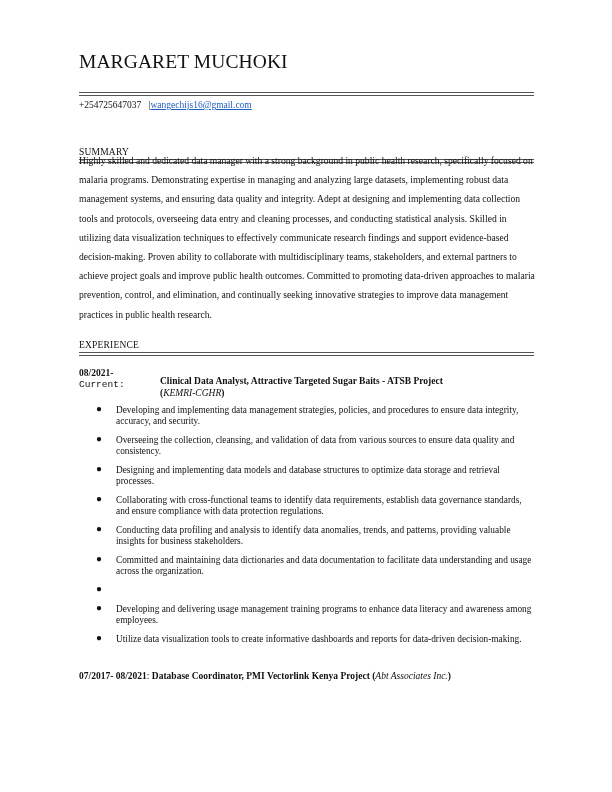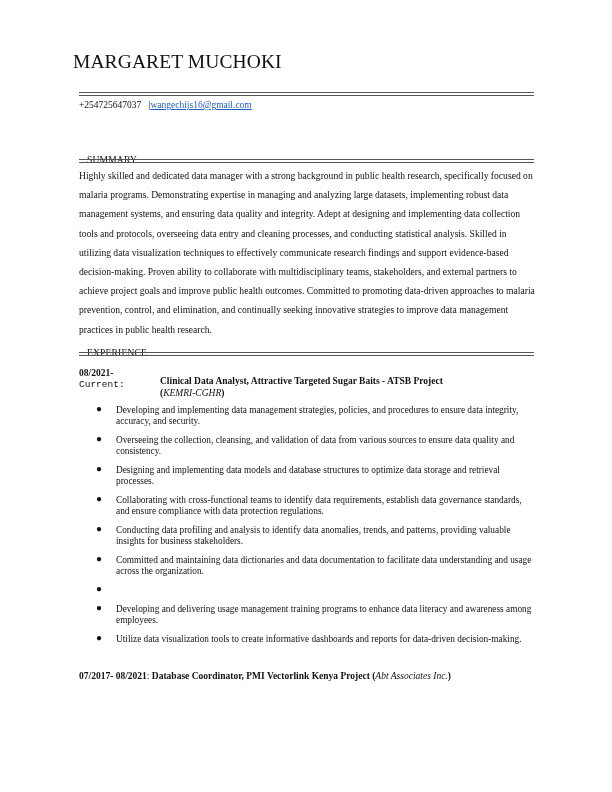--- a/index.html
+++ b/index.html
@@ -1,31 +1,31 @@
 <!DOCTYPE html>
 <html><head>
 <meta charset="utf-8">
 <style>
   html, body { margin: 0; padding: 0; background: #ffffff; }
   body { width: 612px; height: 792px; position: relative; overflow: hidden;
          font-family: "Liberation Serif", "DejaVu Serif", serif; color: #111; }
   .page { position: absolute; left: 0; top: 0; width: 612px; height: 792px; }
 
-  .name { position: absolute; left: 73px; top: 51px; font-size: 19.5px; letter-spacing: 0.1px;
+  .name { position: absolute; left: 79px; top: 51px; font-size: 19.5px; letter-spacing: 0.1px;
           font-weight: normal; margin: 0; color: #111; }
 
   .dbl-rule { position: absolute; left: 79px; width: 455px; height: 4px;
               border-top: 1.5px solid #555; border-bottom: 1px solid #555; box-sizing: border-box; }
 
   .contact { position: absolute; left: 79px; top: 100px; font-size: 9.5px; white-space: nowrap; }
   .contact a { color: #1f5fbf; text-decoration: underline; }
 
-  .section-title { position: absolute; left: 79px; font-size: 9.5px; margin: 8px; font-weight: normal; letter-spacing: 0.2px; }
+  .section-title { position: absolute; left: 79px; font-size: 9.5px; margin: 0; font-weight: normal; letter-spacing: 0.2px; }
 
-  .summary { position: absolute; left: 79px; top: 166px; width: 458px; font-size: 9.6px;
+  .summary { position: absolute; left: 79px; top: 151px; width: 458px; font-size: 9.6px;
              line-height: 19.2px; margin: 0; text-align: left; }
 
   .job { position: absolute; left: 79px; font-size: 9.5px; }
   .job .date { position: absolute; left: 0; top: 0; width: 70px; font-weight: bold; line-height: 12px; }
   .job .date .cur { font-weight: normal; font-family: Liberation Mono, monospace; }
   .job .title { position: absolute; left: 81px; top: 8px; width: 320px; font-weight: bold; line-height: 12px; }
   .job .title i { font-weight: normal; }
 
   .bullets { position: absolute; left: 96px; top: 405px; width: 440px; margin: 0; padding: 0; list-style: none; }
   .bullets li { position: relative; padding-left: 20px; font-size: 9.3px; line-height: 10.5px;

